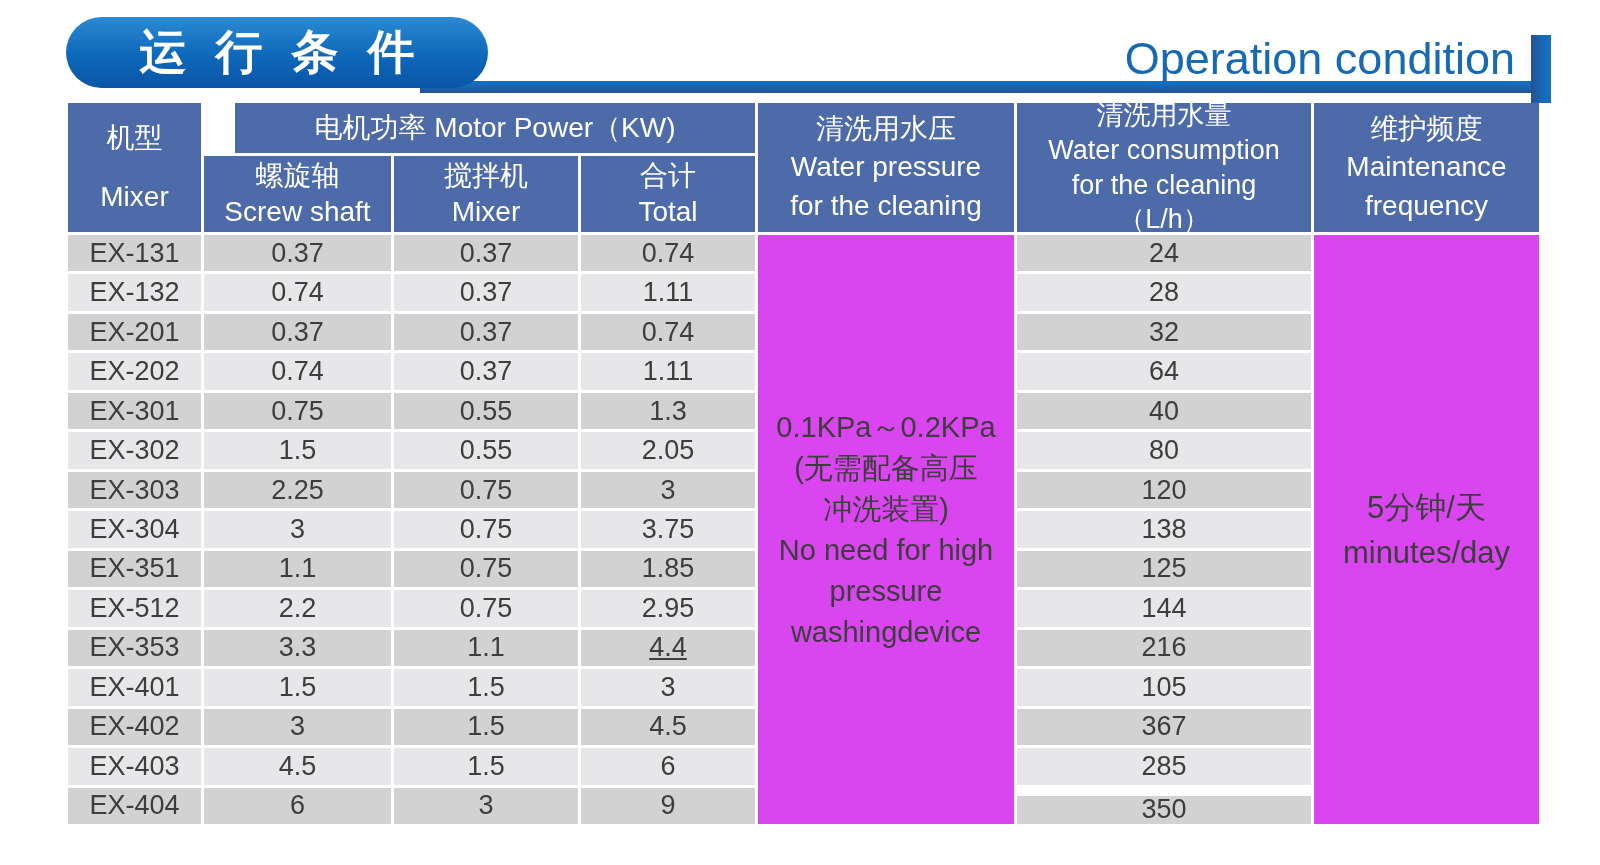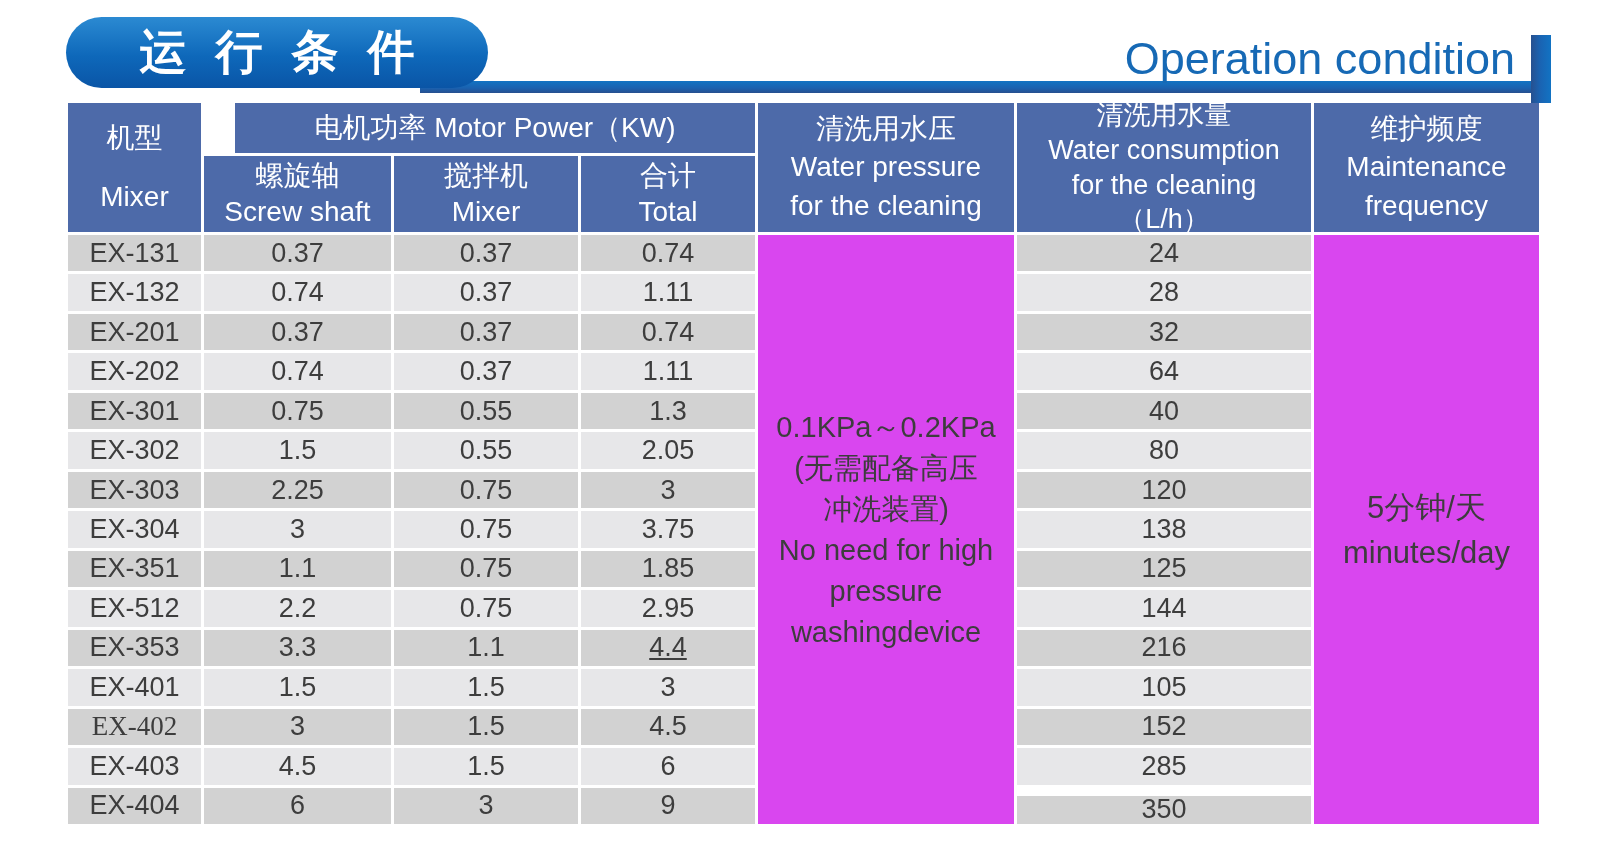--- a/index.html
+++ b/index.html
@@ -179,25 +179,25 @@
     <div class="cell body odd" style="grid-area: 13 / 1;">EX-353</div>
     <div class="cell body odd" style="grid-area: 13 / 2;">3.3</div>
     <div class="cell body odd" style="grid-area: 13 / 3;">1.1</div>
     <div class="cell body odd" style="grid-area: 13 / 4; text-decoration: underline;">4.4</div>
     <div class="cell body odd" style="grid-area: 13 / 6;">216</div>
     <div class="cell body even" style="grid-area: 14 / 1;">EX-401</div>
     <div class="cell body even" style="grid-area: 14 / 2;">1.5</div>
     <div class="cell body even" style="grid-area: 14 / 3;">1.5</div>
     <div class="cell body even" style="grid-area: 14 / 4;">3</div>
     <div class="cell body even" style="grid-area: 14 / 6;">105</div>
-    <div class="cell body odd" style="grid-area: 15 / 1; font-family: Liberation Serif, serif;">EX-402</div>
+    <div class="cell body odd" style="grid-area: 15 / 1;">EX-402</div>
     <div class="cell body odd" style="grid-area: 15 / 2;">3</div>
     <div class="cell body odd" style="grid-area: 15 / 3;">1.5</div>
     <div class="cell body odd" style="grid-area: 15 / 4;">4.5</div>
-    <div class="cell body odd" style="grid-area: 15 / 6;">152</div>
+    <div class="cell body odd" style="grid-area: 15 / 6;">367</div>
     <div class="cell body even" style="grid-area: 16 / 1;">EX-403</div>
     <div class="cell body even" style="grid-area: 16 / 2;">4.5</div>
     <div class="cell body even" style="grid-area: 16 / 3;">1.5</div>
     <div class="cell body even" style="grid-area: 16 / 4;">6</div>
     <div class="cell body even" style="grid-area: 16 / 6;">285</div>
     <div class="cell body odd" style="grid-area: 17 / 1;">EX-404</div>
     <div class="cell body odd" style="grid-area: 17 / 2;">6</div>
     <div class="cell body odd" style="grid-area: 17 / 3;">3</div>
     <div class="cell body odd" style="grid-area: 17 / 4;">9</div>
     <div class="cell body odd" style="grid-area: 17 / 6; margin-top: 8px;">350</div>

